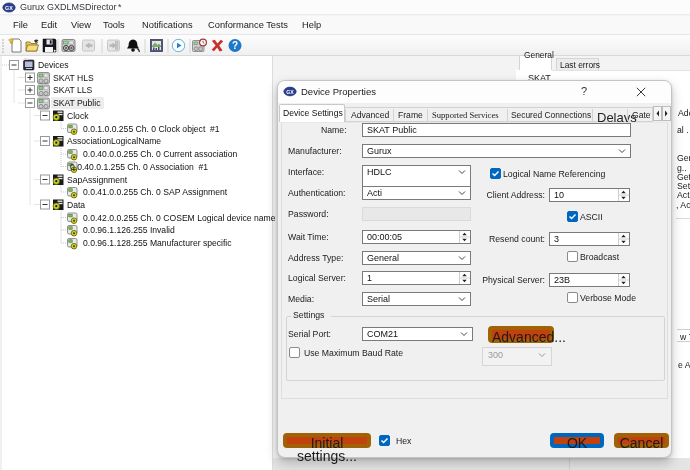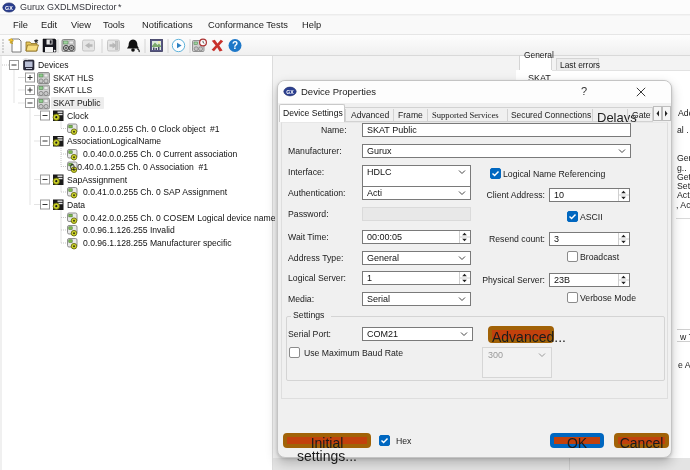--- a/index.html
+++ b/index.html
@@ -411,21 +411,21 @@
 <div class="abs" style="left:291px;top:310px;width:40px;height:12px;background:#f0f0f0;"></div>
 <div class="lbl" style="left:293px;top:310px;">Settings</div>
 <div class="lbl" style="left:288px;top:329px;">Serial Port:</div>
 <div class="tb" style="left:362px;top:327px;width:111px;height:14px;">COM21</div>
 <svg class="chev" style="left:460px;top:330px;" viewBox="0 0 8 8">
     <path d="M1 2.5 L4 5.5 L7 2.5" stroke="#444" stroke-width="1" fill="none"></path>
   </svg>
 <div class="btn" style="left:488px;top:326px;width:66px;height:17px;line-height:15px;">Advanced...</div>
 <div class="cb off" style="left:289px;top:347px;"></div>
 <div class="lbl" style="left:304px;top:348px;">Use Maximum Baud Rate</div>
-<div class="abs" style="left:482px;top:347px;width:70px;height:31px;background:#f2f2f2;border:1px solid #d6d6d6;font-size:9px;color:#9a9a9a;padding-left:5px;line-height:14px;">300</div>
+<div class="abs" style="left:482px;top:347px;width:70px;height:19px;background:#f2f2f2;border:1px solid #d6d6d6;font-size:9px;color:#9a9a9a;padding-left:5px;line-height:14px;">300</div>
 <svg class="chev" style="left:538px;top:351px;" viewBox="0 0 8 8">
     <path d="M1 2.5 L4 5.5 L7 2.5" stroke="#9a9a9a" stroke-width="1" fill="none"></path>
   </svg>
 
 <div class="btn" style="left:283px;top:433px;width:88px;height:15px;line-height:13px;">Initial settings...</div>
 <div class="cb on" style="left:379px;top:435px;"></div>
 <svg class="abs" style="left:379px;top:435px;" width="11" height="11" viewBox="0 0 11 11">
     <path d="M2.5 5.5 L4.6 7.6 L8.5 3.4" stroke="#fff" stroke-width="1.4" fill="none"></path>
   </svg>
 <div class="lbl" style="left:396px;top:436px;">Hex</div>

